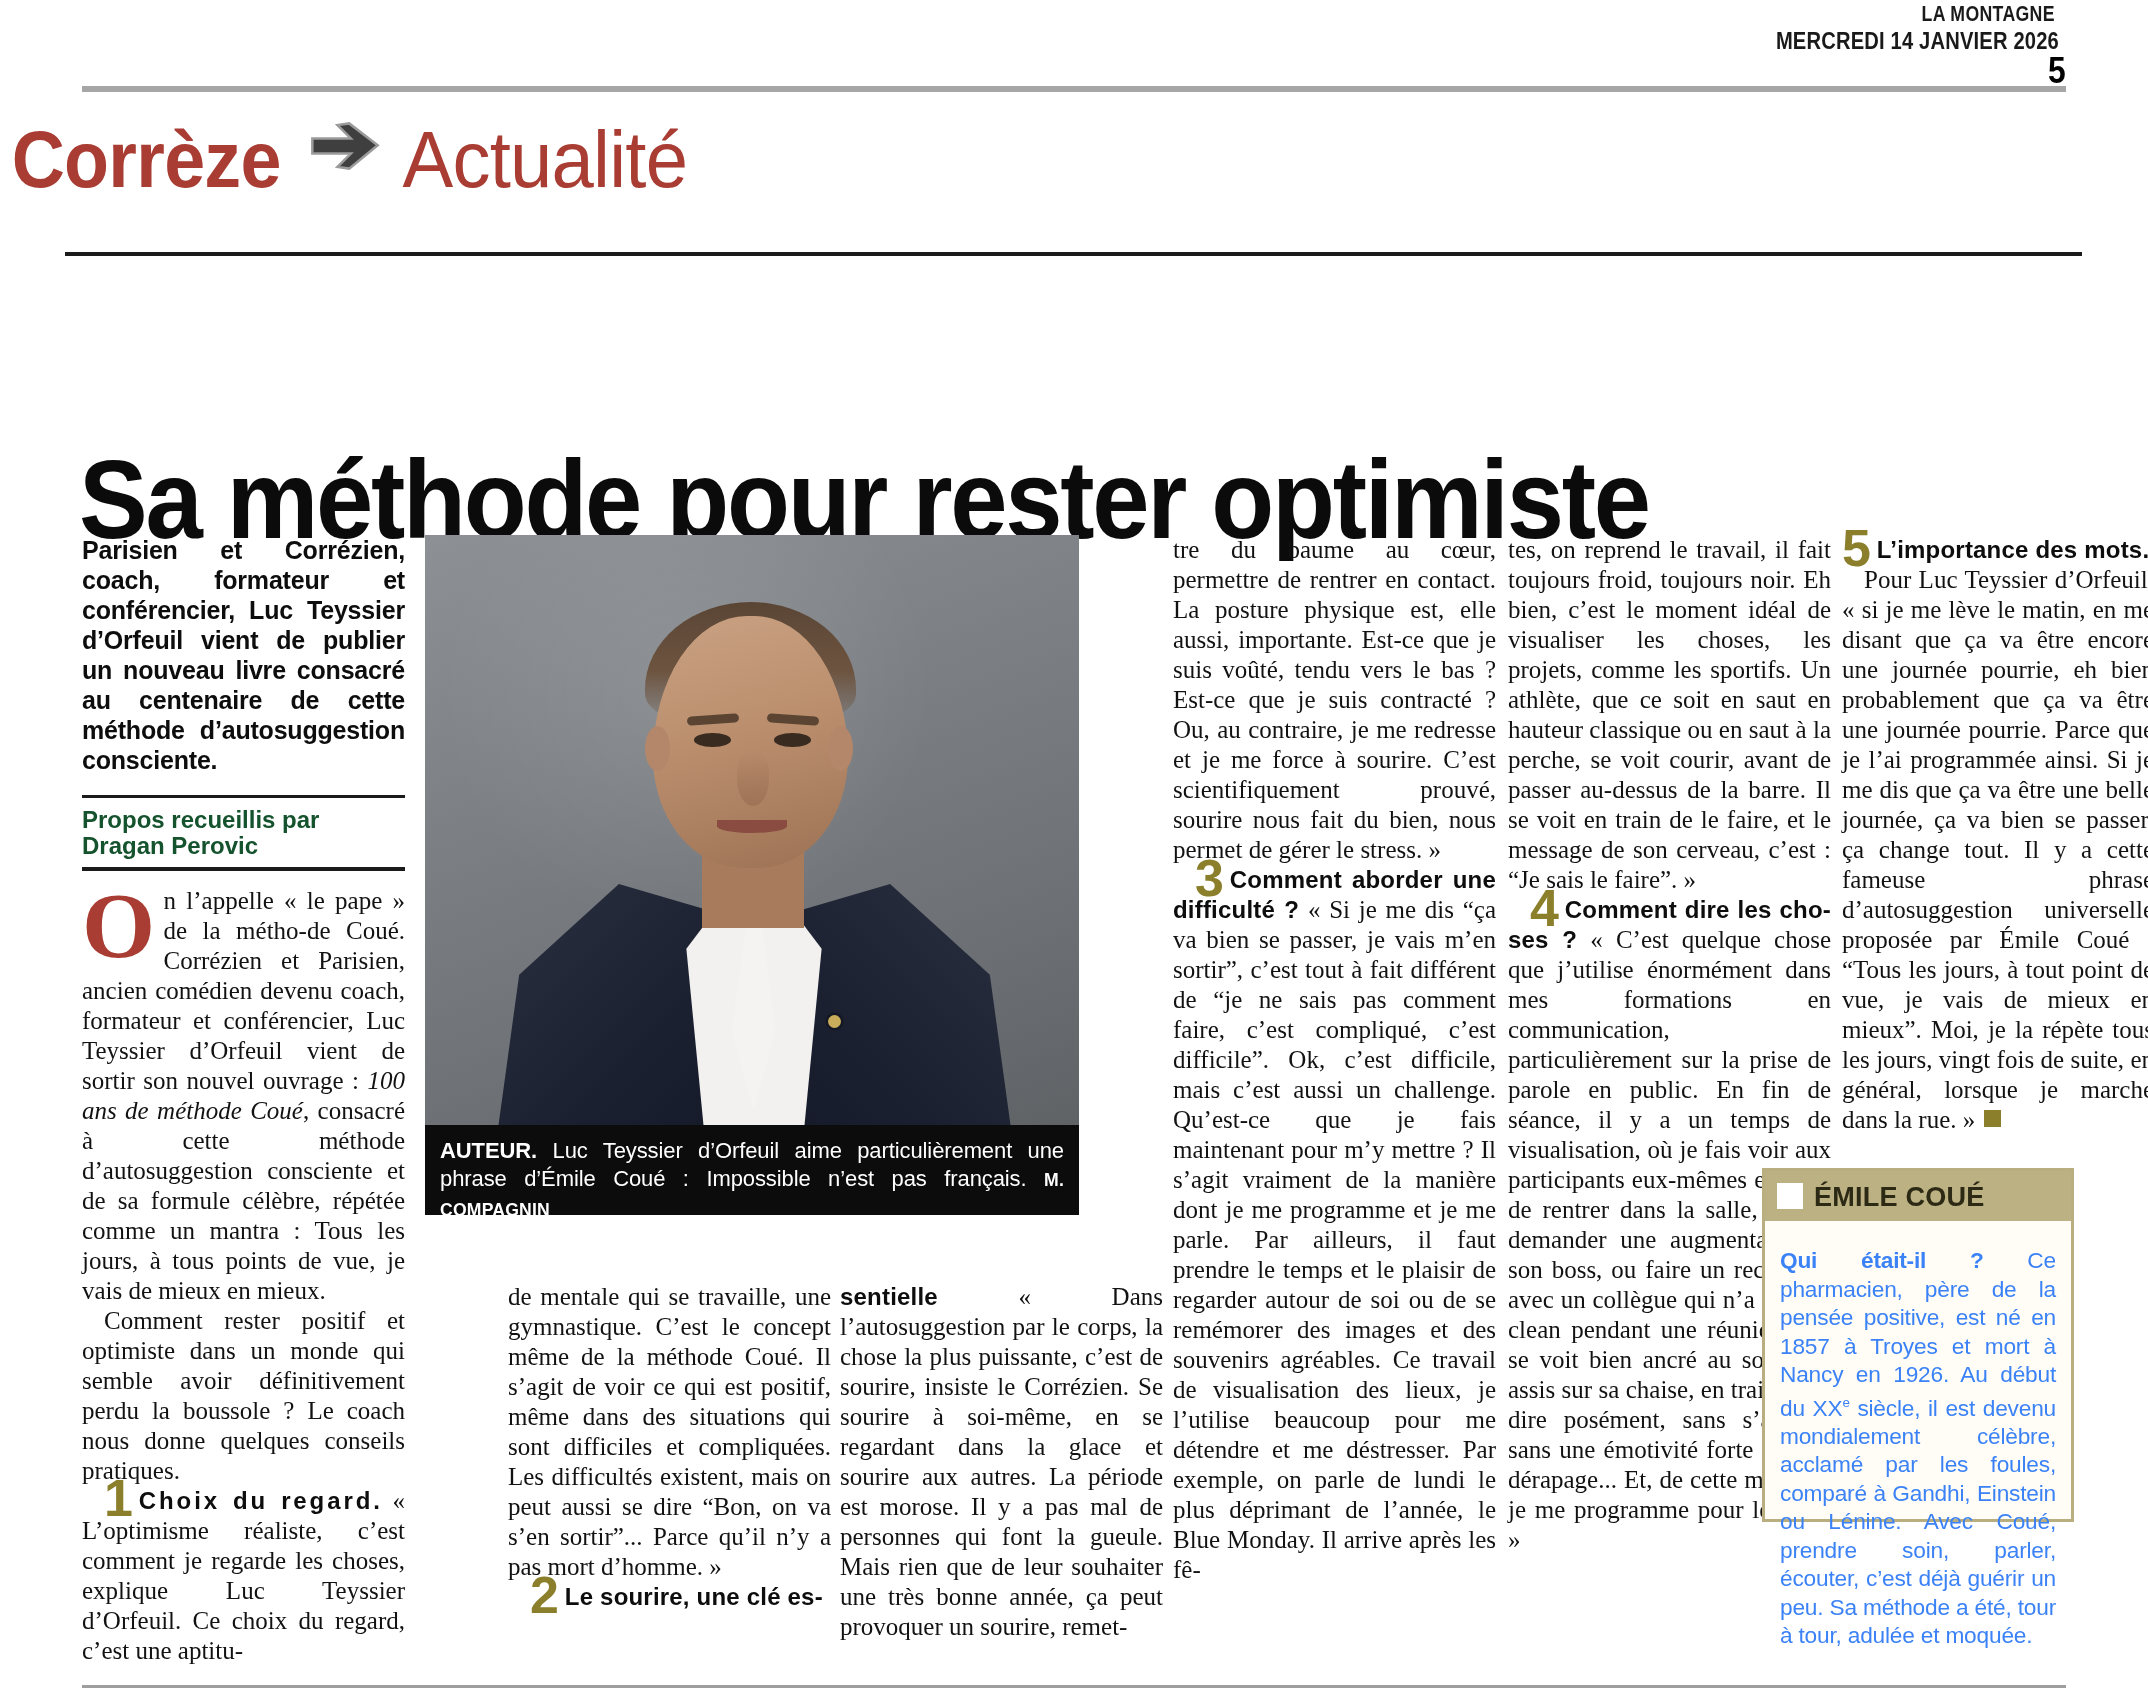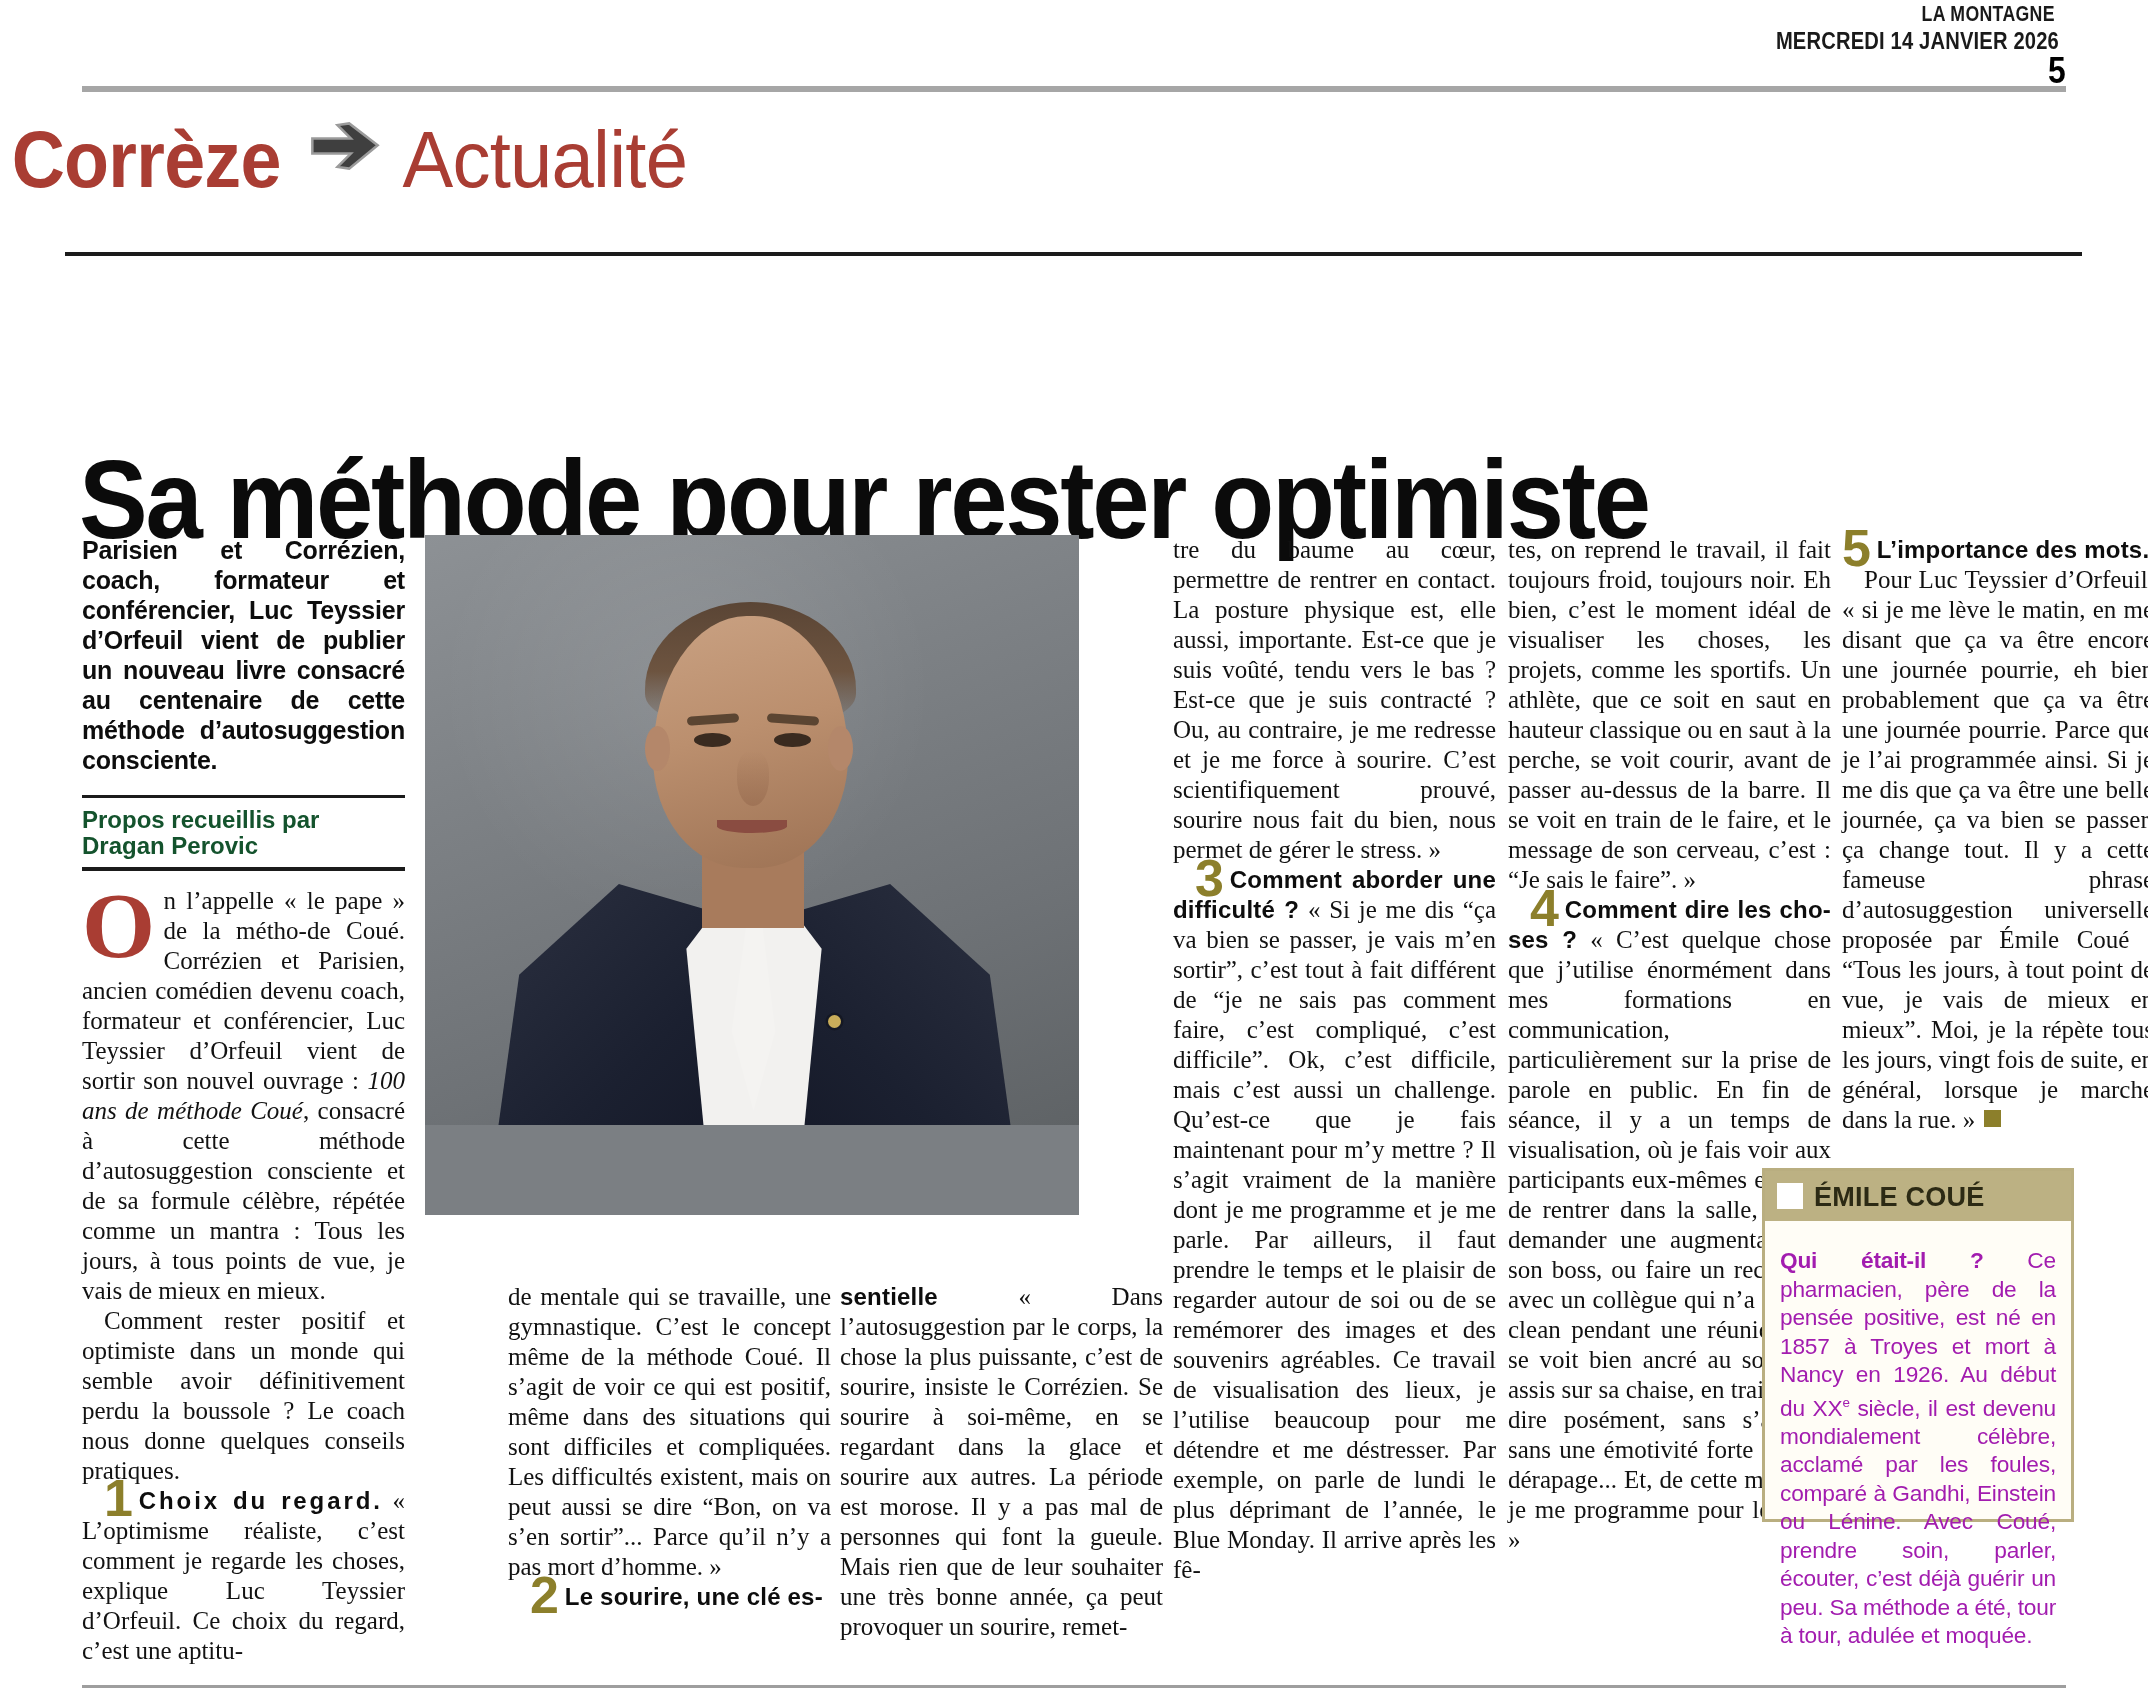--- a/index.html
+++ b/index.html
@@ -446,21 +446,21 @@
     letter-spacing: 0.2px;
     transform: scaleX(.95);
     transform-origin: left center;
   }
   .sidebox-body {
     padding: 25px 15px 10px 15px;
     font-family: "Liberation Sans", sans-serif;
     font-size: 22.7px;
     line-height: 28.5px;
     text-align: justify;
-    color: #a21caf;
+    color: #3b82f6;
     letter-spacing: -0.2px;
   }
   .sidebox-body b { font-weight: 700; }
   .sidebox-body sup { font-size: 13.4px; vertical-align: super; }
 
   
   .bottom-rule {
     position: absolute;
     left: 82px;
     top: 1685px;
@@ -555,20 +555,23 @@
       <div class="ph-ear-l"></div>
       <div class="ph-ear-r"></div>
       <div class="ph-brow-l"></div>
       <div class="ph-brow-r"></div>
       <div class="ph-eye-l"></div>
       <div class="ph-eye-r"></div>
       <div class="ph-nose"></div>
       <div class="ph-mouth"></div>
       <div class="ph-pin"></div>
     </div>
+    <div class="caption-bar">
+      <div class="caption-text"><b>AUTEUR.</b> <span>Luc Teyssier d’Orfeuil aime particulièrement une phrase d’Émile Coué : Impossible n’est pas français.</span> <span class="caption-credit">M. COMPAGNIN</span></div>
+    </div>
   </div>
 
   <aside class="sidebox">
     <div class="sidebox-head">
       <span class="sidebox-sq"></span>
       <span class="sidebox-title">ÉMILE COUÉ</span>
     </div>
     <div class="sidebox-body"><b>Qui était-il ?</b><span> Ce pharmacien, père de la pensée positive, est né en 1857 à Troyes et mort à Nancy en 1926. Au début du XX</span><sup>e</sup><span> siècle, il est devenu mondialement célèbre, acclamé par les foules, comparé à Gandhi, Einstein ou Lénine. Avec Coué, prendre soin, parler, écouter, c’est déjà guérir un peu. Sa méthode a été, tour à tour, adulée et moquée.</span></div>
   </aside>
 

